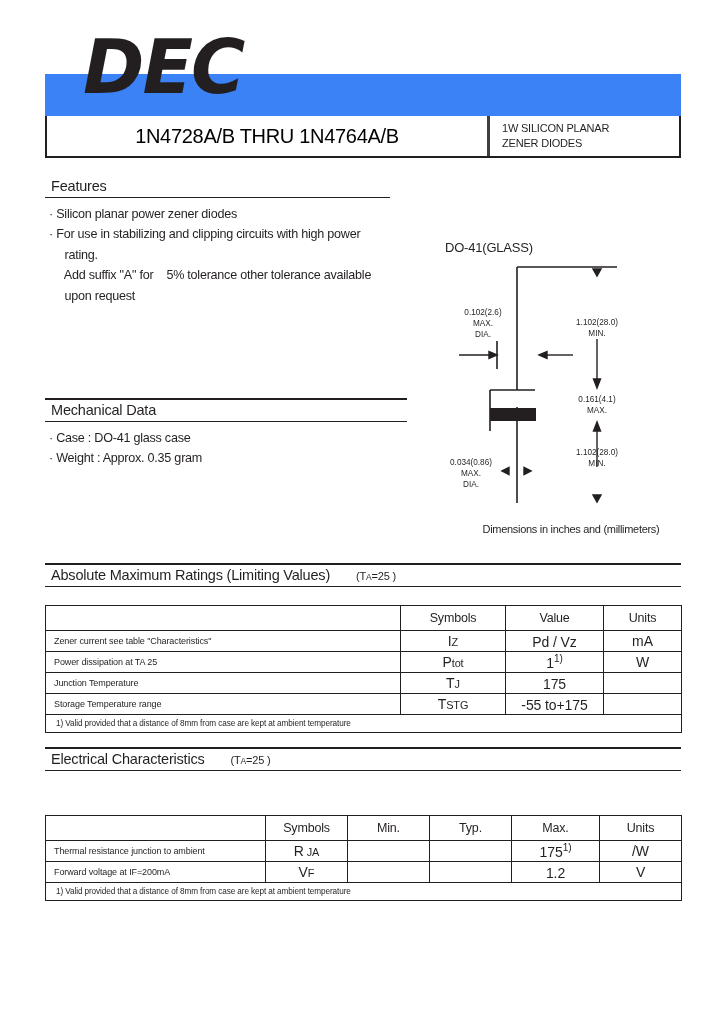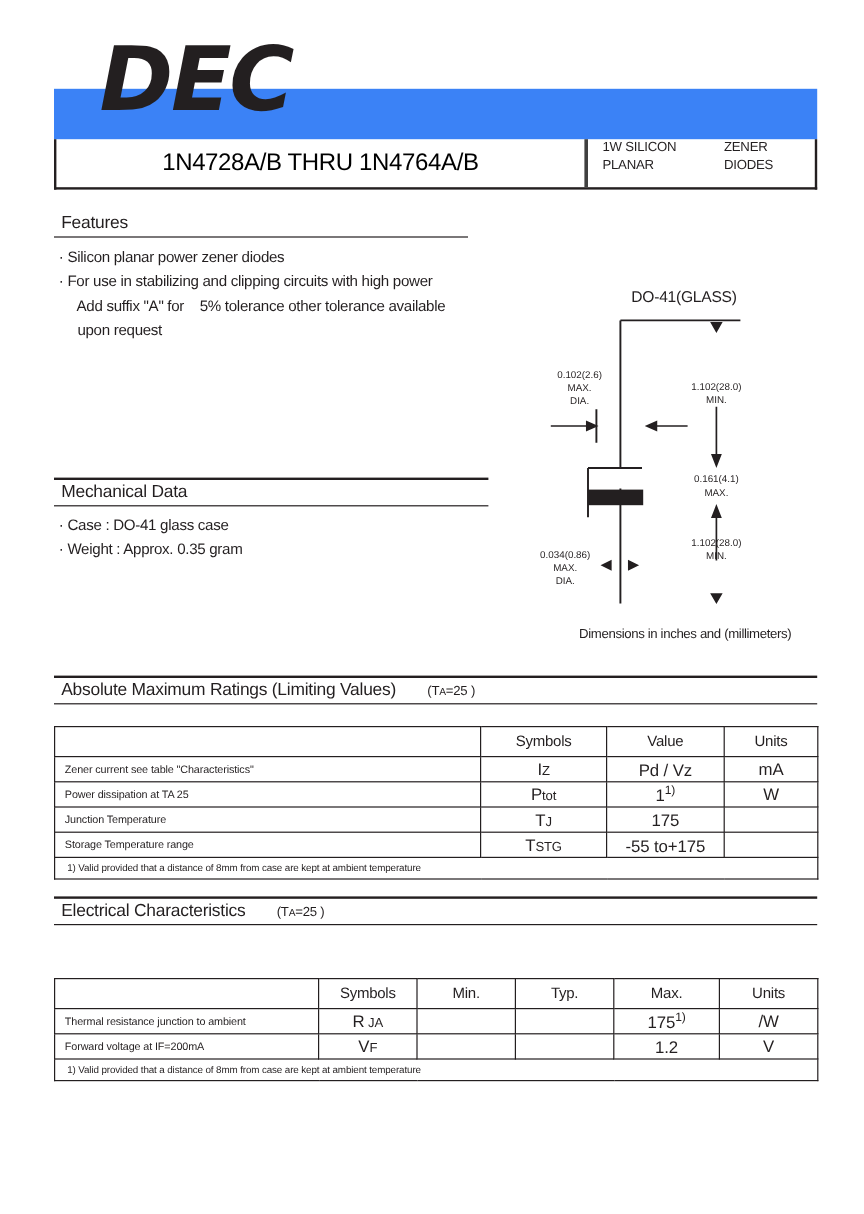--- a/index.html
+++ b/index.html
@@ -75,20 +75,21 @@
     align-items: center;
     justify-content: center;
     border-right: 3px solid #404040;
     font-size: 20px;
     letter-spacing: -0.3px;
     color: #000000;
   }
   .title-sub {
     flex: 1;
     display: flex;
+    flex-direction: column;
     justify-content: center;
     padding-left: 12px;
     font-size: 11px;
     line-height: 1.35;
     letter-spacing: -0.2px;
     color: #231f20;
   }
 
   
   .sec {
@@ -120,21 +121,20 @@
   .bullets div { white-space: pre; }
   .bullets .ind { padding-left: 9px; }
 
   
   .pkg {
     position: absolute;
     left: 445px; top: 240px;
     width: 250px; height: 295px;
   }
   .pkg-title {
-    text-align: center;
     font-size: 13px;
     letter-spacing: -0.2px;
     color: #231f20;
   }
   .pkg svg { display: block; }
   .pkg-note {
     position: absolute;
     left: 2px; bottom: 0;
     width: 248px;
     text-align: center;
@@ -209,20 +209,21 @@
         <span>ZENER DIODES</span>
       </div>
     </div>
   </div>
 
   <div class="sec" style="left:45px; top:176px; width:345px;">
     <div class="sec-title">Features</div>
     <div class="bullets">
       <div>· Silicon planar power zener diodes</div>
       <div>· For use in stabilizing and clipping circuits with high power</div>
+      <div class="ind">  rating.</div>
       <div class="ind">  Add suffix "A" for    5% tolerance other tolerance available</div>
       <div class="ind">  upon request</div>
     </div>
   </div>
 
   <div class="sec rule-top" style="left:45px; top:398px; width:362px;">
     <div class="sec-title">Mechanical Data</div>
     <div class="bullets">
       <div>· Case : DO-41 glass case</div>
       <div>· Weight : Approx. 0.35 gram</div>

